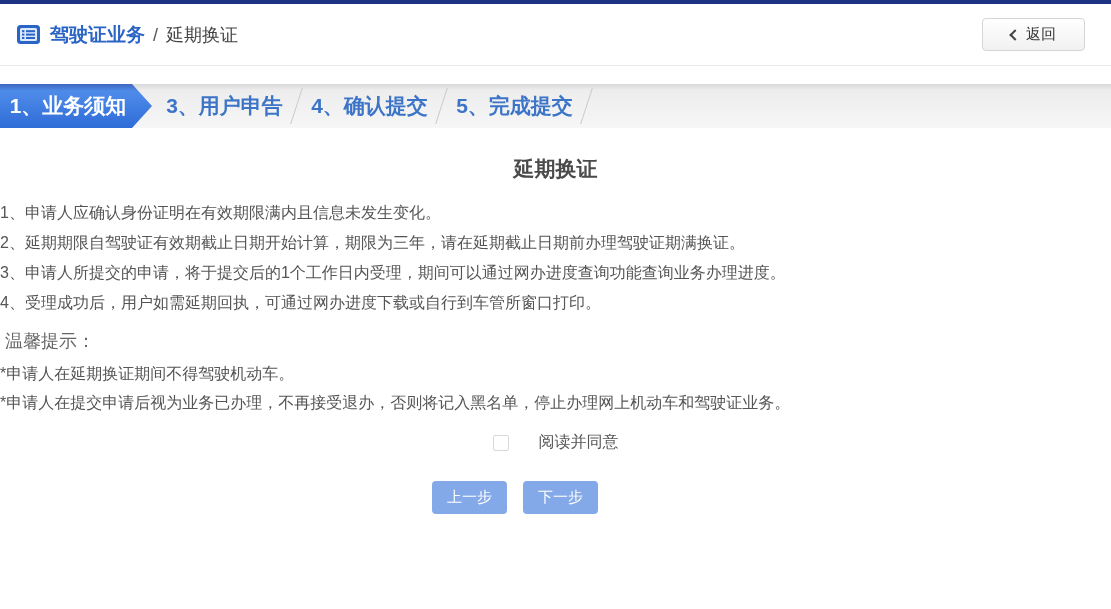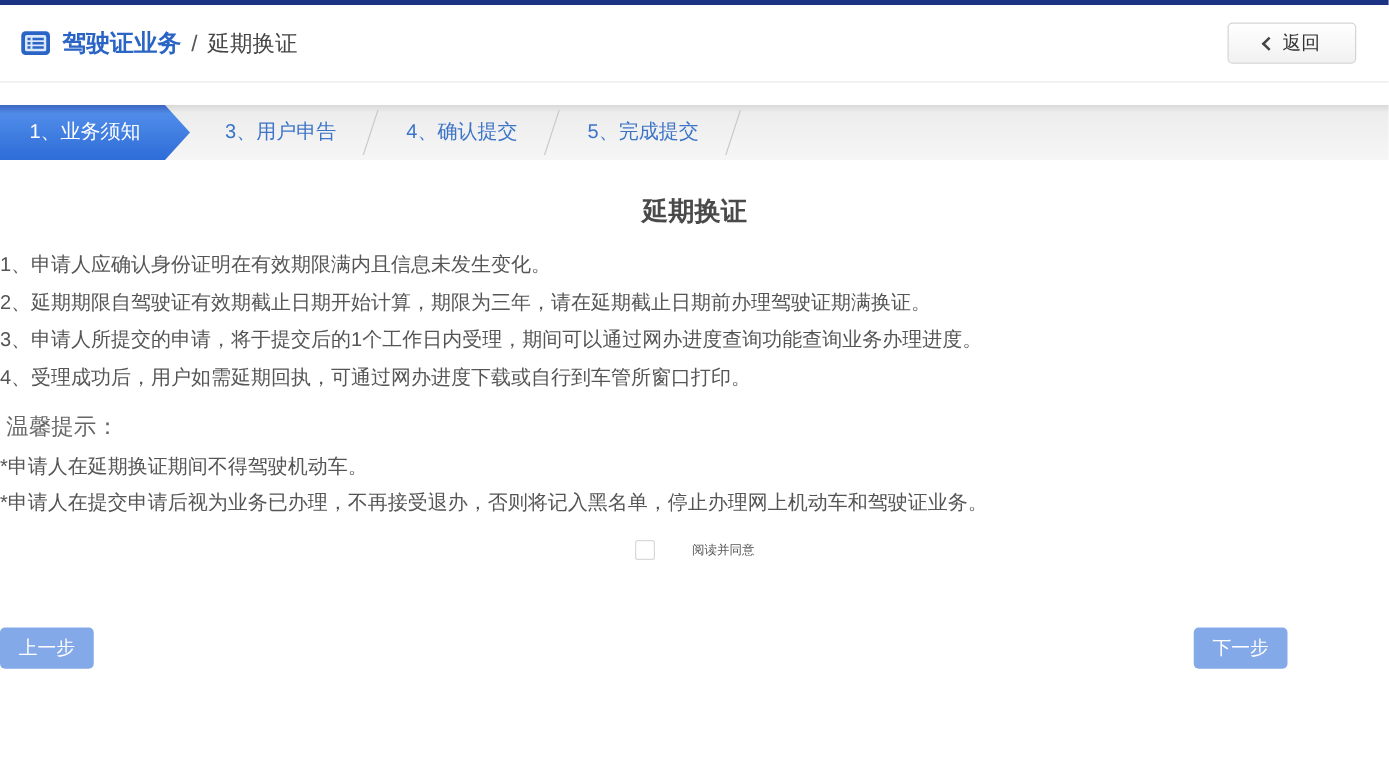--- a/index.html
+++ b/index.html
@@ -23,40 +23,40 @@
     padding:0 28px; height:33px; border:1px solid #d5d5d5; border-radius:4px;
     background:linear-gradient(180deg,#ffffff,#f1f1f1); font-size:15px; color:#333;
     cursor:pointer; font-family:inherit; }
   .chev { width:8px; height:8px; border-left:2px solid #444; border-bottom:2px solid #444;
     transform:rotate(45deg); margin-top:1px; }
 
   
   .steps { display:flex; height:44px; margin-top:18px;
     background:linear-gradient(180deg,#d9d9d9 0,#ededed 14%,#f6f6f6 100%); }
   .step { position:relative; width:145px; line-height:44px; text-align:center;
-    font-size:16px; font-weight:normal; color:#3c74c8; cursor:pointer; }
+    font-size:21px; font-weight:bold; color:#3c74c8; cursor:pointer; }
   .step:not(.active)::after { content:''; position:absolute; right:0; top:4px; bottom:4px;
     width:1px; background:#c9c9c9; transform:skewX(-18deg); }
   .step.active { width:152px; color:#fff; padding-right:16px;
     background:linear-gradient(180deg,#3d66c0 0,#4f8ce9 16%,#2e6cd8 100%);
     clip-path:polygon(0 0, calc(100% - 20px) 0, 100% 50%, calc(100% - 20px) 100%, 0 100%); }
   .steps-filler { flex:1; }
 
   
   .title { margin:27px 0 15px; text-align:center; font-size:21px; font-weight:bold; color:#4a4a4a; }
   .notice, .tip { margin:0; padding:0 0; font-size:16px; line-height:30px; color:#555; font-weight:400; }
   .tips-title { margin:7px 0 2px; padding:0 5px; font-size:18px; line-height:32px; color:#666; }
   .tip { line-height:29px; }
 
   .agree-row { display:flex; justify-content:center; align-items:center; gap:10px; margin-top:15px; }
   .agree-box { appearance:none; -webkit-appearance:none; width:16px; height:16px;
     border:1px solid #d9d9d9; border-radius:2px; background:#fff; margin:0; cursor:pointer; }
-  .agree-label { font-size:10px; color:#555; cursor:pointer;padding-left:20px; }
+  .agree-label { font-size:16px; color:#555; cursor:pointer;padding-left:20px; }
 
-  .footer-actions { display:flex; justify-content:space-between; gap:16px; margin-top:54px; padding-right:81px; }
+  .footer-actions { display:flex; justify-content:center; gap:16px; margin-top:28px; padding-right:81px; }
   .btn { width:75px; height:33px; border:none; border-radius:4px; background:#84a9e8;
     color:#fff; font-size:15px; cursor:pointer; font-family:inherit; }
 </style>
 </head>
 <body>
 
 <div class="topbar"></div>
 
 <header class="header">
   <span class="hicon">

